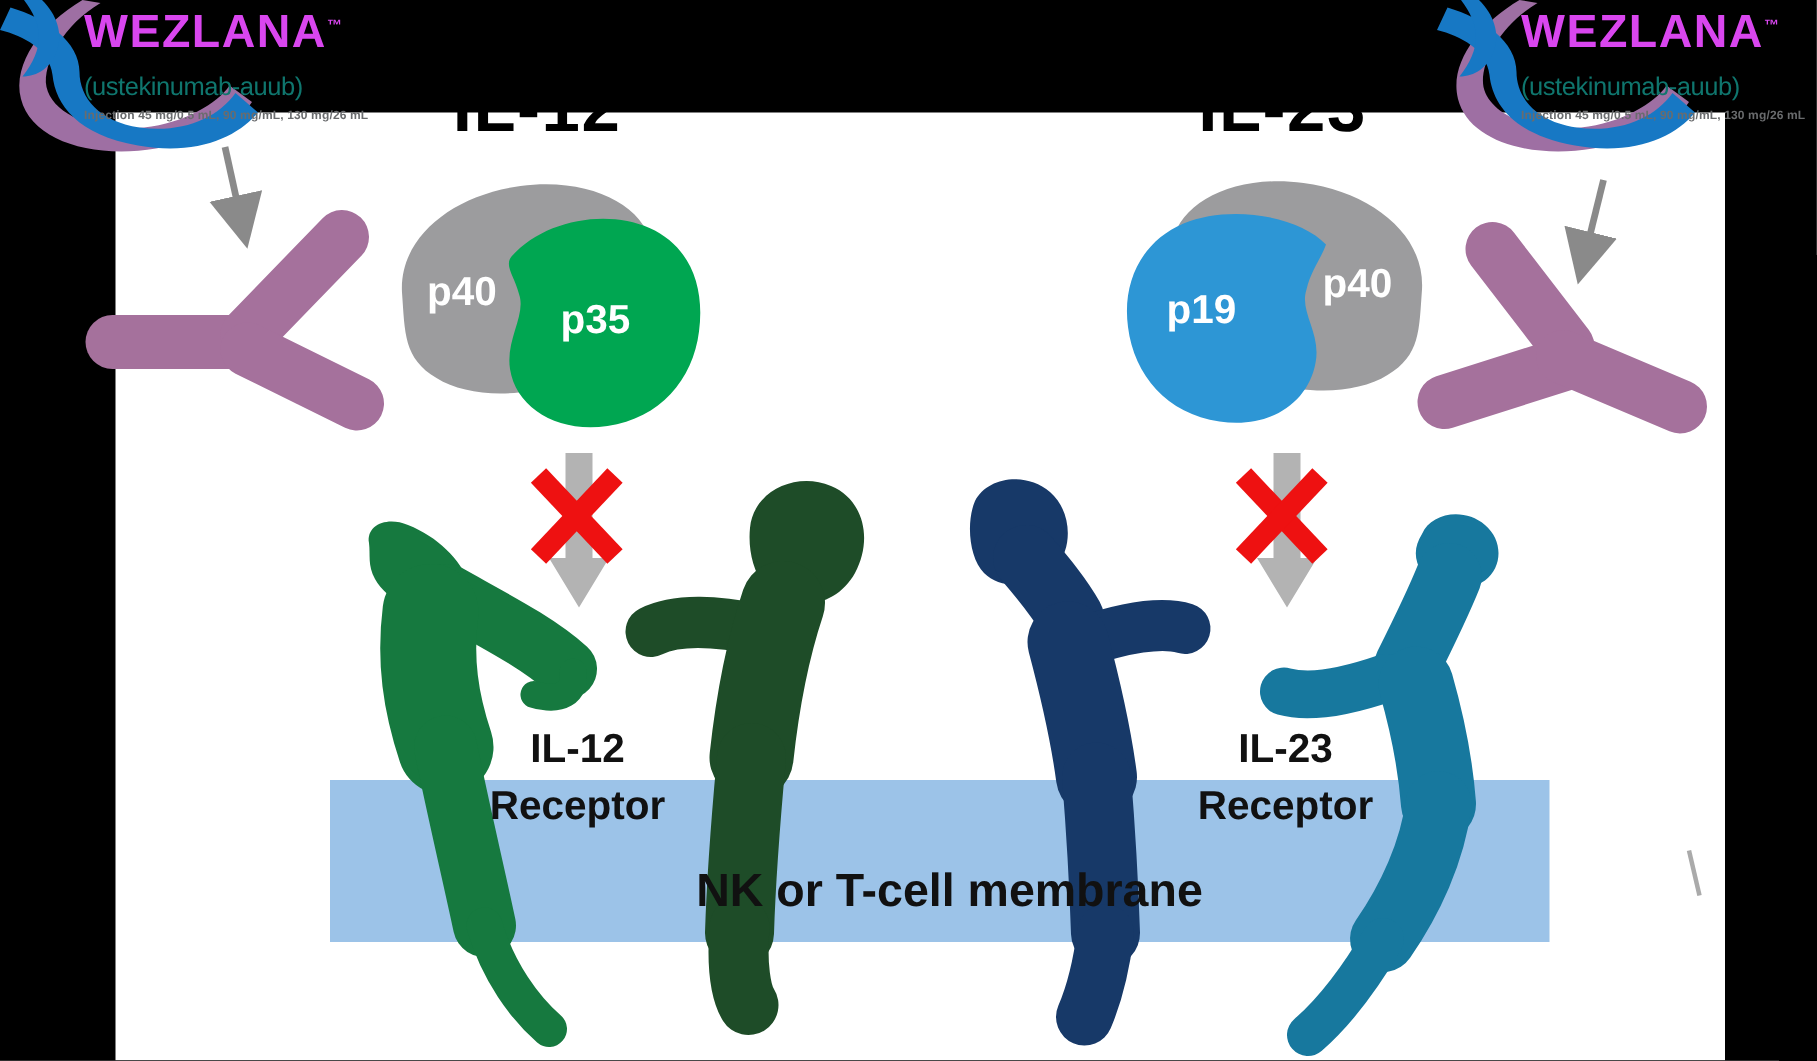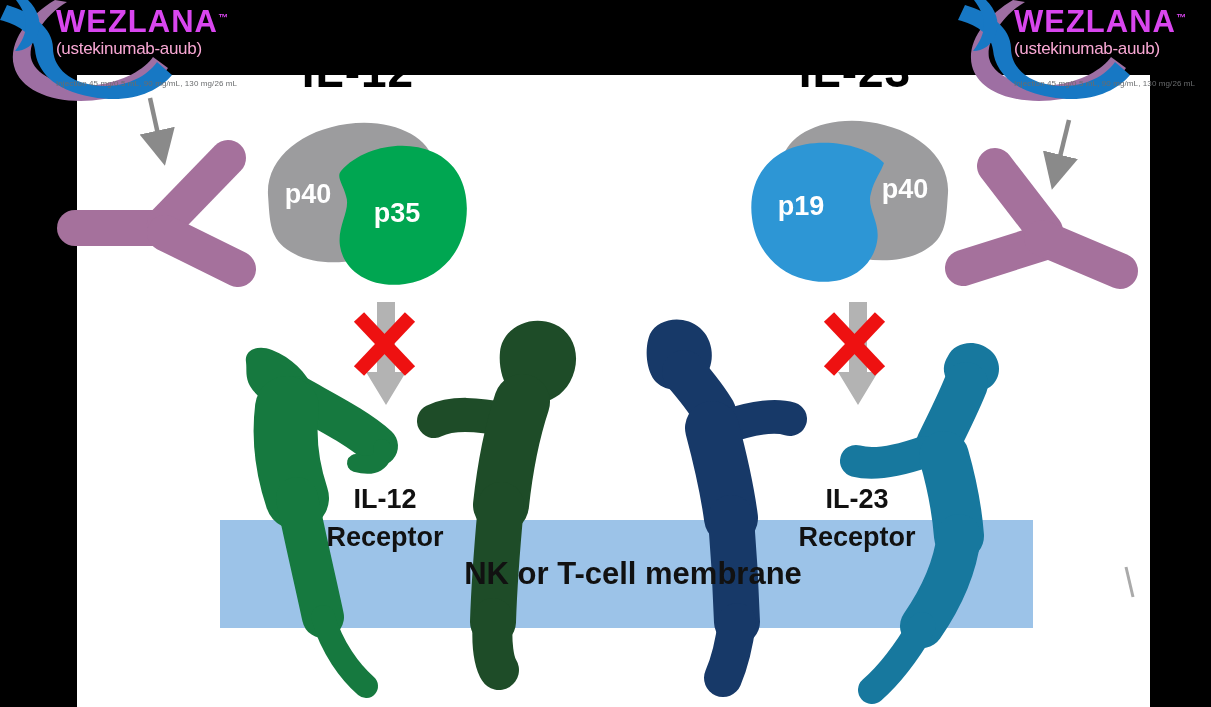--- a/index.html
+++ b/index.html
@@ -10,28 +10,28 @@
   .txt{position:absolute;z-index:3;}
 
   
   .cyto-title{top:48px;width:200px;text-align:center;font-size:46px;line-height:46px;
               font-weight:bold;color:#000;letter-spacing:1px;}
   .cyto-title.l{left:258px;} .cyto-title.r{left:755px;}
 
   .sub-label{font-size:27px;font-weight:bold;color:#ffffff;width:62px;text-align:center;}
   .rec-label{width:160px;text-align:center;font-size:27px;line-height:38px;font-weight:bold;color:#111;top:480px;}
   .rec-label.l{left:305px;} .rec-label.r{left:777px;}
-  .mem-label{left:433px;top:556px;width:400px;text-align:center;font-size:31px;font-weight:bold;color:#111;}
+  .mem-label{left:433px;top:576px;width:400px;text-align:center;font-size:31px;font-weight:bold;color:#111;}
 
   .logo{position:absolute;z-index:3;width:250px;}
   .logo.left{left:56px;top:2px;} .logo.right{left:1014px;top:2px;}
   .logo-title{font-size:31px;font-weight:bold;color:#d946ef;letter-spacing:1px;line-height:31px;}
   .logo-title sup{font-size:10px;letter-spacing:0;}
-  .logo-sub{font-size:17px;color:#f9a8d4;margin-top:2px;letter-spacing:-0.3px;}
-  .logo-dose{font-size:8px;font-weight:normal;color:#6A6C6E;margin-top:20px;letter-spacing:0.1px;}
+  .logo-sub{font-size:17px;color:#0f766e;margin-top:12px;letter-spacing:-0.3px;}
+  .logo-dose{font-size:8px;font-weight:bold;color:#6A6C6E;margin-top:4px;letter-spacing:0.1px;}
 </style>
 </head>
 <body>
 
 <div class="stage">
 
   <div class="panel"></div>
 
   <svg class="art" width="1211" height="707" viewBox="0 0 1211 707">
     <defs>

